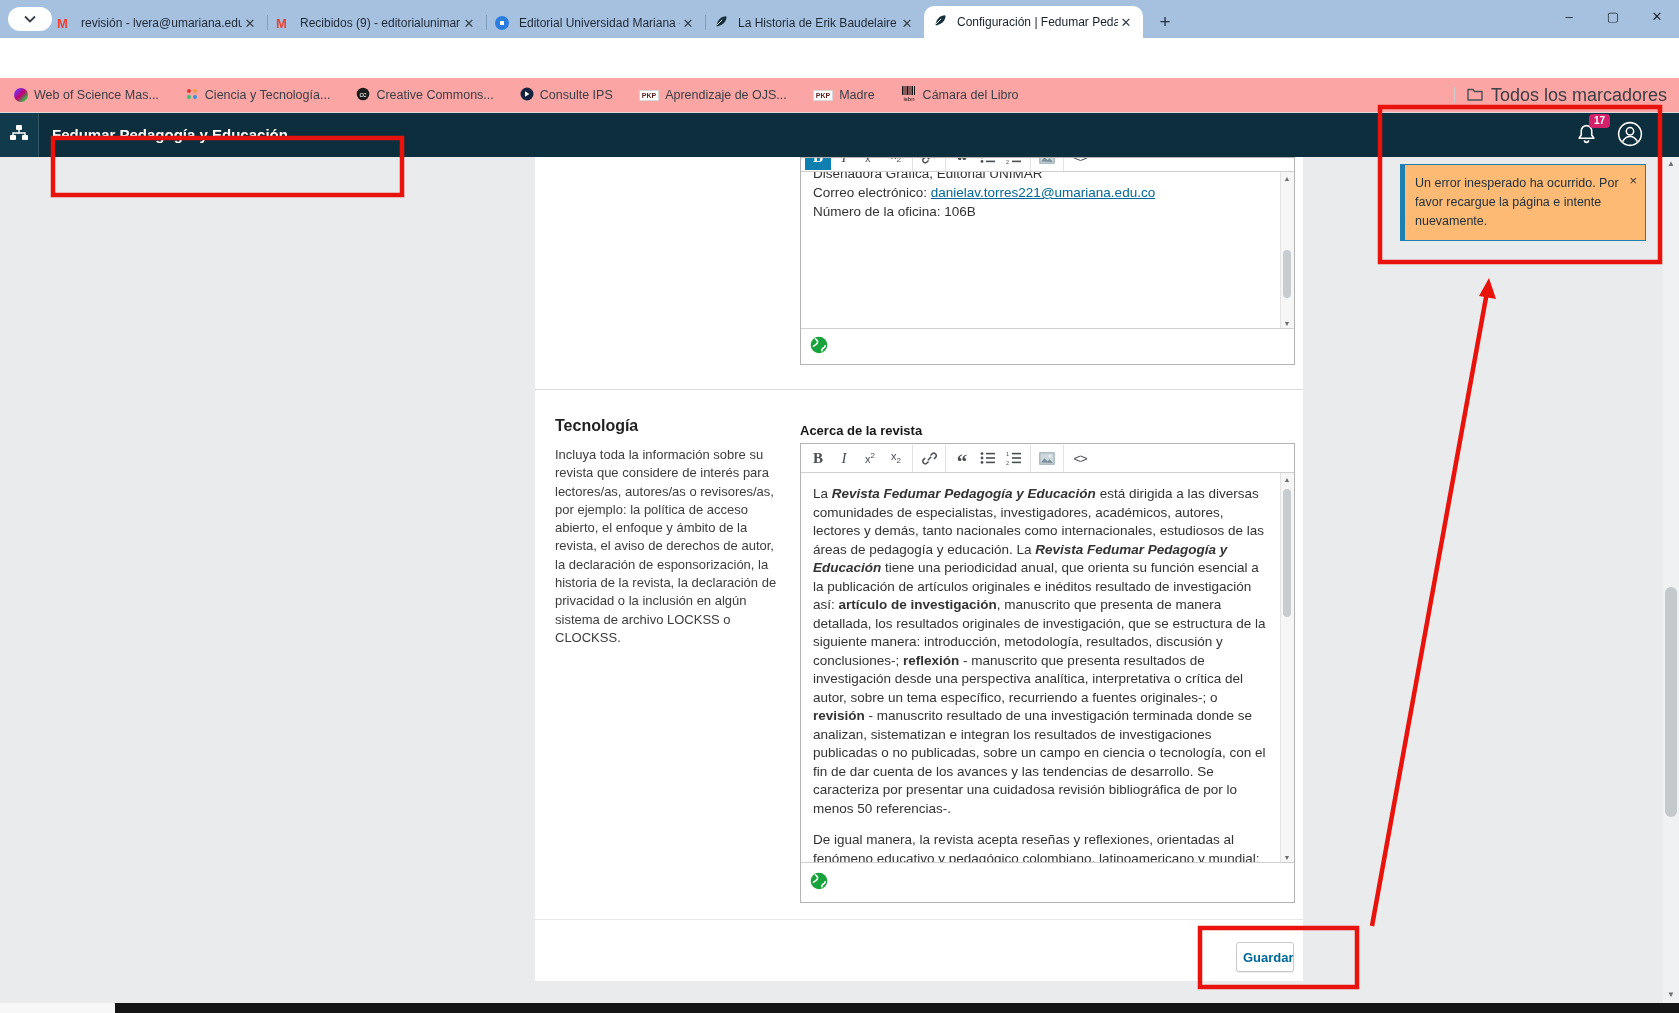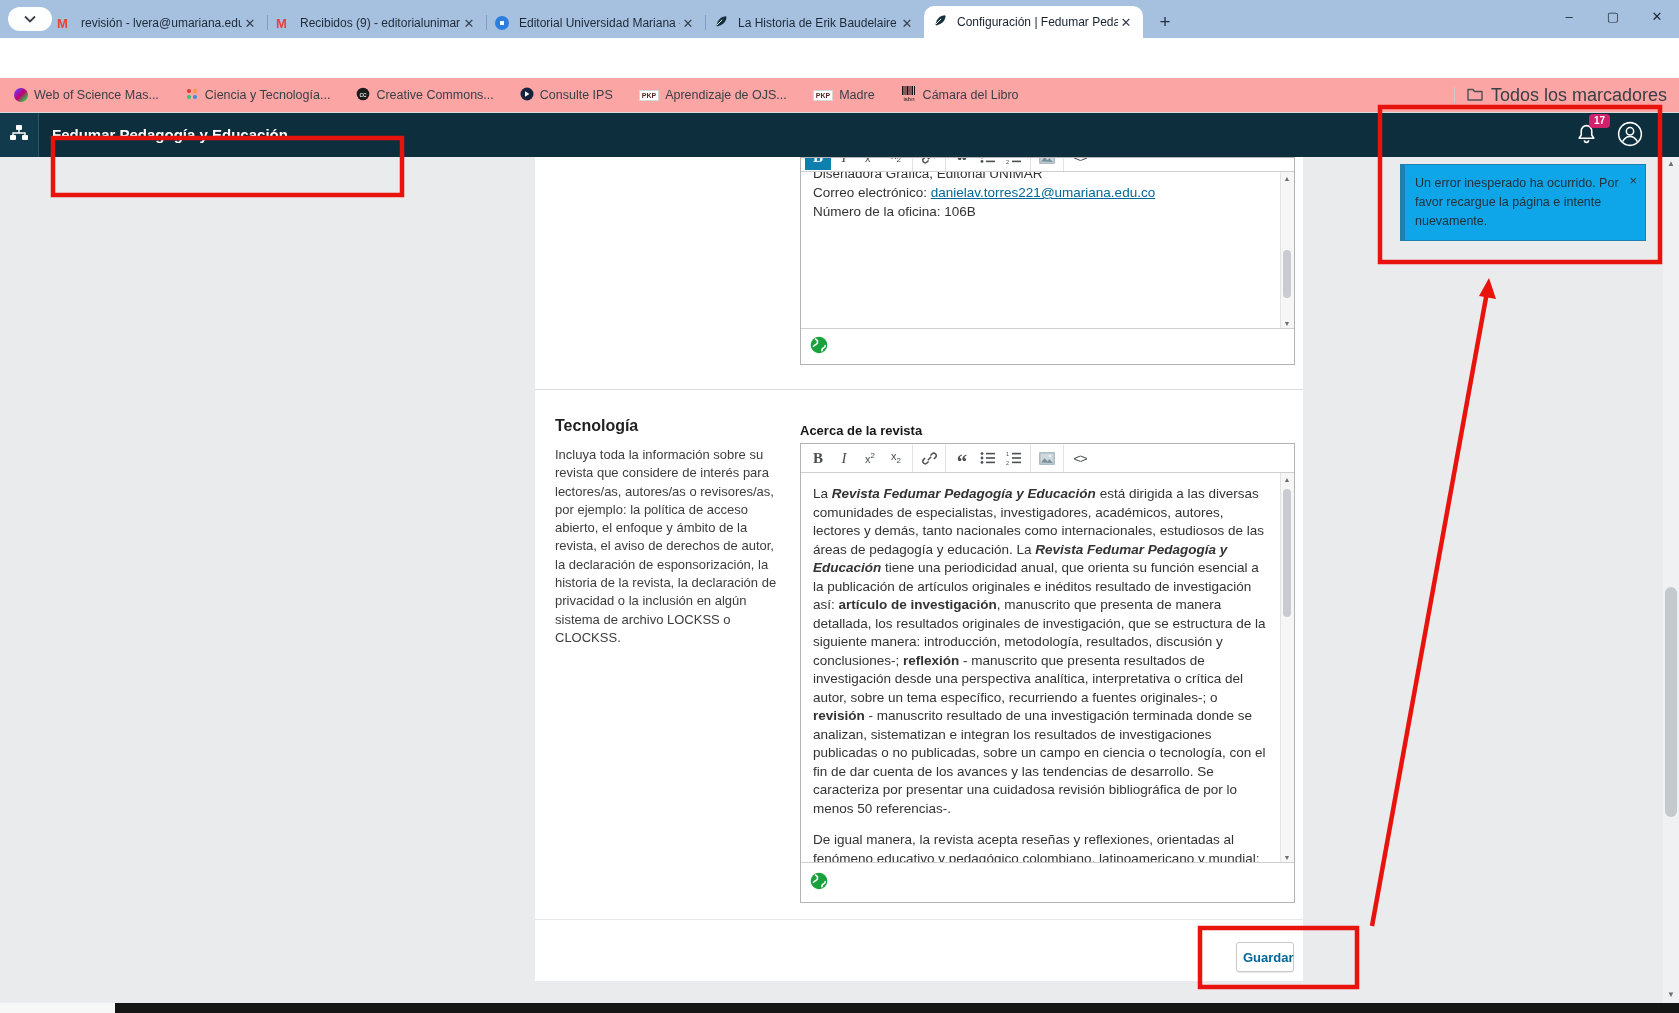--- a/index.html
+++ b/index.html
@@ -84,21 +84,21 @@
         align-items:center;padding-left:9px;background:#fff;}
   #contactlines{padding:0 12px;line-height:19px;margin-top:-8px;}
   #aboutbody{padding:12px;line-height:18.5px;}
   #aboutbody p{margin:0 0 13px 0;}
   a.maillink,{cursor:pointer;}
   .maillink{color:#006798;text-decoration:underline;}
   #guardar{position:absolute;left:701px;top:785px;width:58px;height:30px;background:#fff;
            border:1px solid #c9c9c9;border-radius:3px;color:#006798;font-weight:bold;font-size:13px;
            font-family:"Liberation Sans",sans-serif;box-shadow:0 1px 1px rgba(0,0,0,.08);}
   
-  #notice{position:absolute;left:1400px;top:52px;width:246px;background:#0ea5e9;
+  #notice{position:absolute;left:1400px;top:52px;width:246px;background:#fdba74;
           border:1px solid #1f7fae;border-left-width:5px;box-sizing:border-box;
           padding:9px 26px 9px 10px;font-size:12.5px;line-height:19px;color:#24323c;z-index:5;}
   #noticex{position:absolute;right:8px;top:6px;font-size:13px;color:#333;}
   
   #pgsb{position:absolute;left:1663px;top:45px;width:16px;height:846px;background:#f0f1f2;}
   #pgsb .up{position:absolute;left:0;top:2px;width:16px;text-align:center;font-size:8px;color:#707070;}
   #pgsb .dn{position:absolute;left:0;bottom:4px;width:16px;text-align:center;font-size:8px;color:#707070;}
   #pgthumb{position:absolute;left:2px;top:430px;width:12px;height:230px;background:#c4c9cd;border-radius:6px;}
   #taskbar{position:absolute;left:115px;top:891px;width:1564px;height:10px;background:#151515;}
   #taskbarL{position:absolute;left:0;top:891px;width:115px;height:10px;background:#f7f7f7;}

